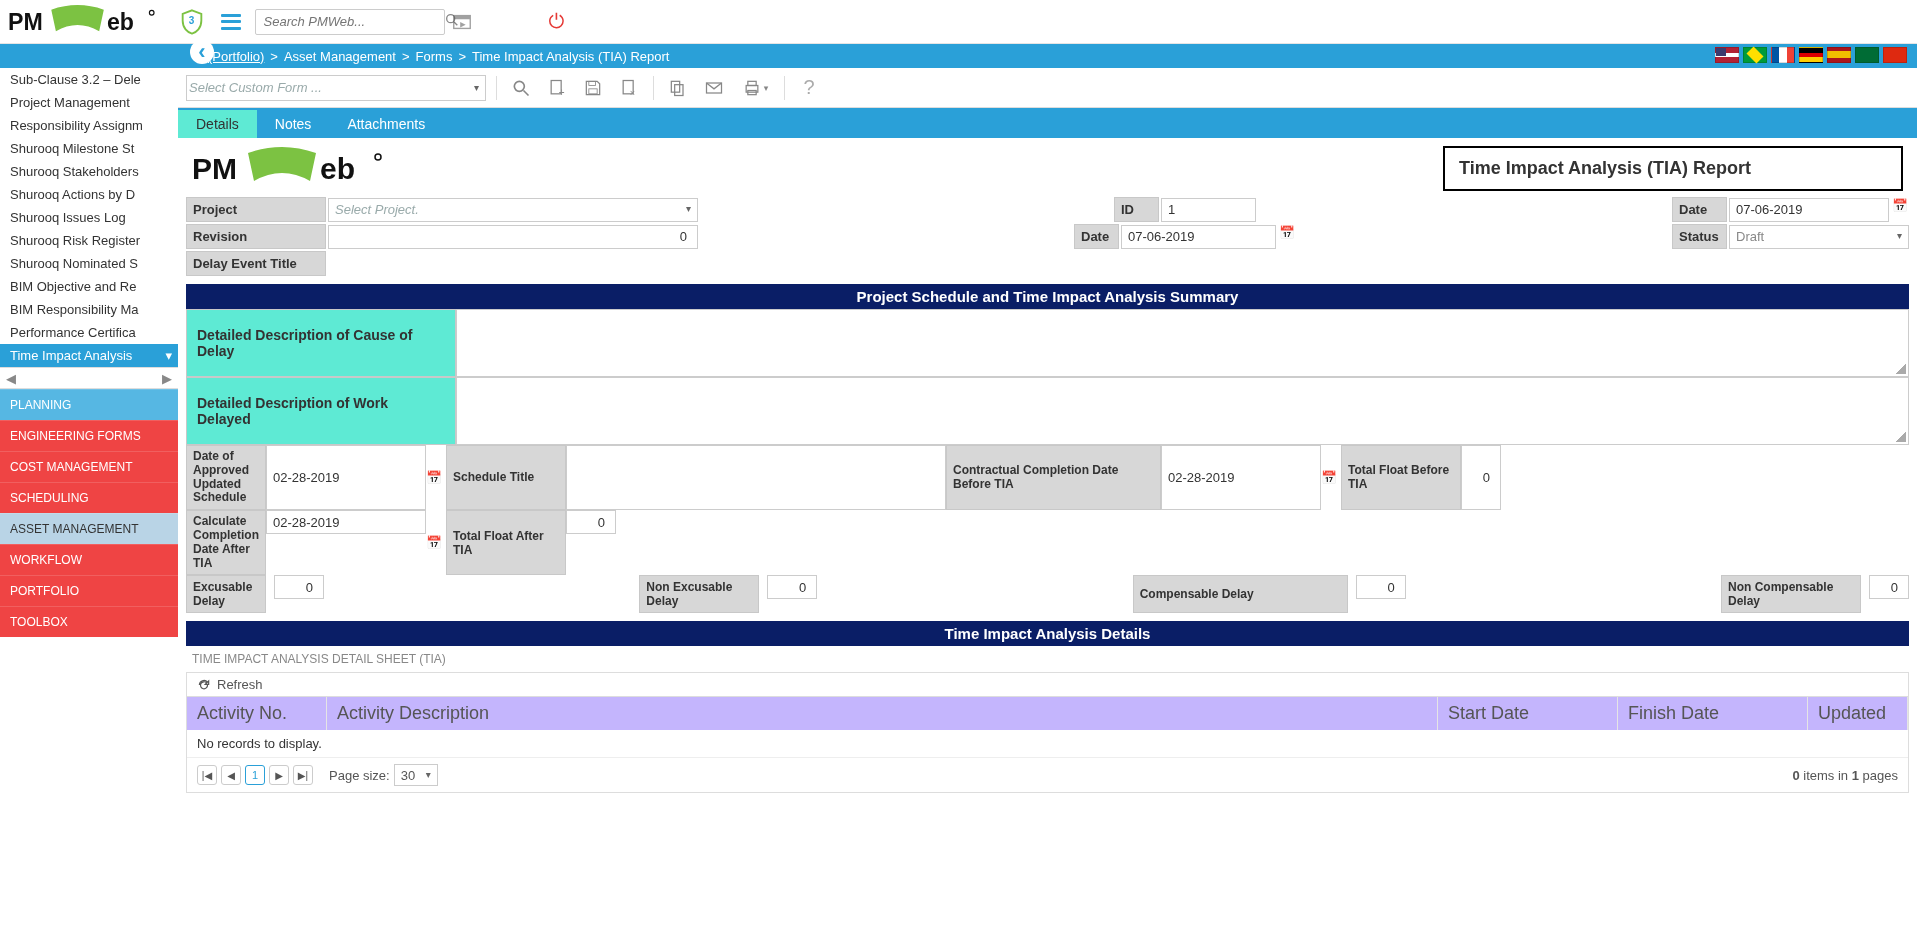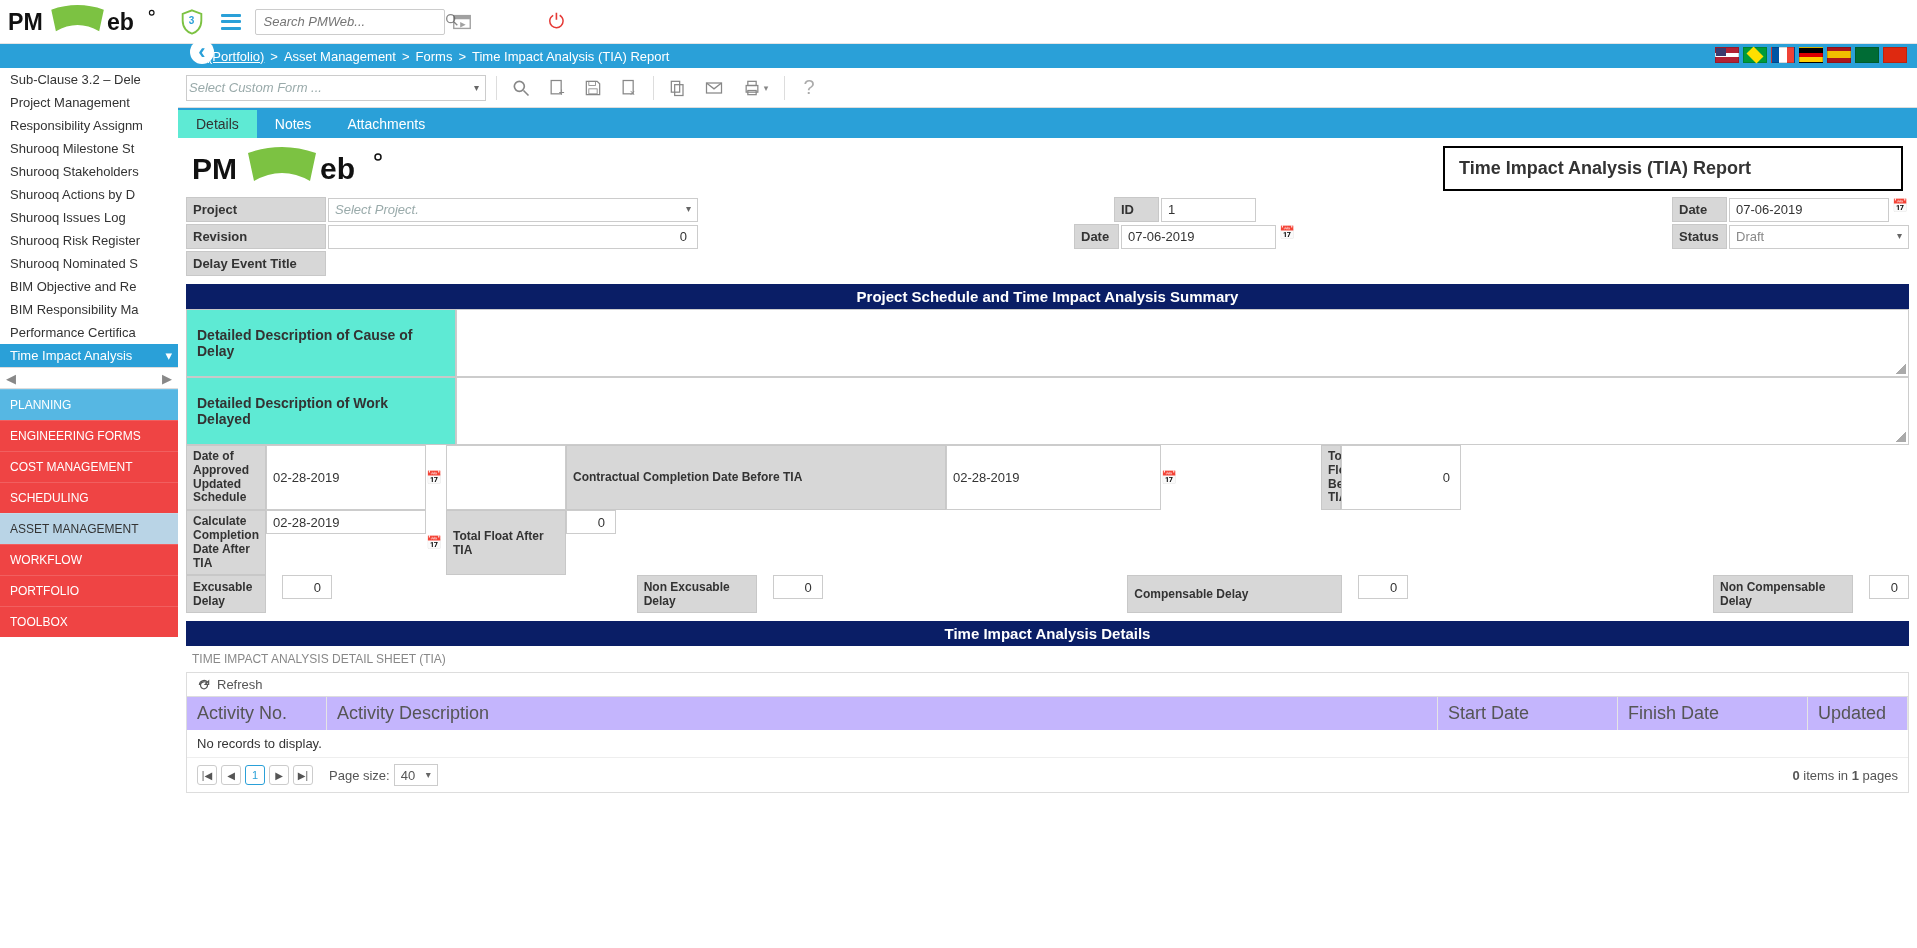--- a/index.html
+++ b/index.html
@@ -284,38 +284,39 @@
     </div>
     <div style="display:flex;margin:0 8px">
       <div class="big-label" style="width:270px;height:68px">Detailed Description of Work Delayed</div>
       <div class="textarea"></div>
     </div>
 
     <div class="schedule-grid">
       <div class="lbl">Date of Approved Updated Schedule</div>
       <div class="inp">02-28-2019</div>
       <div class="cal-icon" style="display:flex;align-items:center">📅</div>
+      <div class="lbl">Schedule Title</div>
       <div class="inp"></div>
       <div class="lbl">Contractual Completion Date Before TIA</div>
       <div class="inp">02-28-2019</div>
       <div class="cal-icon" style="display:flex;align-items:center">📅</div>
       <div class="lbl">Total Float Before TIA</div>
       <div class="inp num">0</div>
     </div>
 
     <div style="display:grid;grid-template-columns:80px 160px 20px 120px 50px 1fr;margin:0 8px;align-items:stretch">
       <div class="lbl" style="font-size:12px;line-height:1.15;display:flex;align-items:center">Calculate Completion Date After TIA</div>
       <div class="inp">02-28-2019</div>
       <div class="cal-icon" style="display:flex;align-items:center">📅</div>
       <div class="lbl" style="font-size:12px;display:flex;align-items:center">Total Float After TIA</div>
       <div class="inp num">0</div>
       <div></div>
     </div>
 
-    <div style="display:grid;grid-template-columns:80px 50px 1fr 120px 50px 1fr 215px 50px 1fr 140px 40px;margin:0 8px;gap:16px;align-items:stretch">
+    <div style="display:grid;grid-template-columns:80px 50px 1fr 120px 50px 1fr 215px 50px 1fr 140px 40px;margin:0 8px;gap:8px;align-items:stretch">
       <div class="lbl" style="font-size:12px;display:flex;align-items:center">Excusable Delay</div>
       <div class="inp num">0</div>
       <div></div>
       <div class="lbl" style="font-size:12px;display:flex;align-items:center">Non Excusable Delay</div>
       <div class="inp num">0</div>
       <div></div>
       <div class="lbl" style="font-size:12px;display:flex;align-items:center">Compensable Delay</div>
       <div class="inp num">0</div>
       <div></div>
       <div class="lbl" style="font-size:12px;display:flex;align-items:center">Non Compensable Delay</div>
@@ -340,21 +341,21 @@
       </div>
       <div class="no-rec">No records to display.</div>
       <div class="pager">
         <div class="pager-left">
           <div class="pg-btn">|◀</div>
           <div class="pg-btn">◀</div>
           <div class="pg-cur">1</div>
           <div class="pg-btn">▶</div>
           <div class="pg-btn">▶|</div>
           <span style="margin-left:12px">Page size:</span>
-          <div class="inp drop" style="width:44px;height:22px">40</div>
+          <div class="inp drop" style="width:44px;height:22px">30</div>
         </div>
         <div>
           <b>0</b><span> items in </span><b>1</b><span> pages</span>
         </div>
       </div>
     </div>
 
   </div>
 </div>
 

